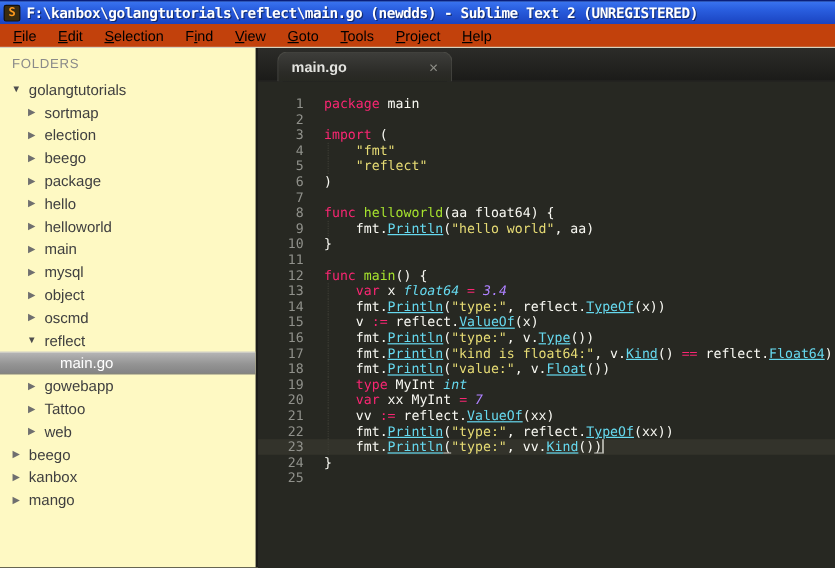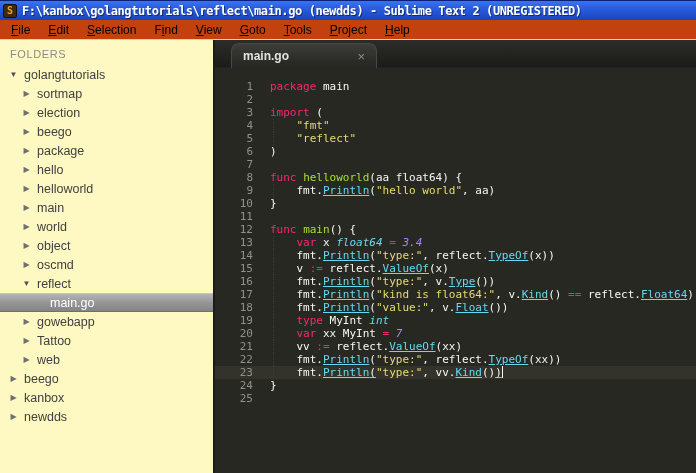--- a/index.html
+++ b/index.html
@@ -111,21 +111,21 @@
           <div class="tree-row" style="padding-left: 21px;">
             <span class="arrow">▶</span>
             <span>helloworld</span>
           </div>
           <div class="tree-row" style="padding-left: 21px;">
             <span class="arrow">▶</span>
             <span>main</span>
           </div>
           <div class="tree-row" style="padding-left: 21px;">
             <span class="arrow">▶</span>
-            <span>world</span>
+            <span>mysql</span>
           </div>
           <div class="tree-row" style="padding-left: 21px;">
             <span class="arrow">▶</span>
             <span>object</span>
           </div>
           <div class="tree-row" style="padding-left: 21px;">
             <span class="arrow">▶</span>
             <span>oscmd</span>
           </div>
           <div class="tree-row" style="padding-left: 21px;">
@@ -151,21 +151,21 @@
           <div class="tree-row" style="padding-left: 8px;">
             <span class="arrow">▶</span>
             <span>beego</span>
           </div>
           <div class="tree-row" style="padding-left: 8px;">
             <span class="arrow">▶</span>
             <span>kanbox</span>
           </div>
           <div class="tree-row" style="padding-left: 8px;">
             <span class="arrow">▶</span>
-            <span>newdds</span>
+            <span>mango</span>
           </div>
         </div>
     </div>
 
     <div class="editor">
       <div class="tabbar">
         <div class="tab">
           <span class="tab-label">main.go</span>
           <span class="tab-close">×</span>
         </div>

